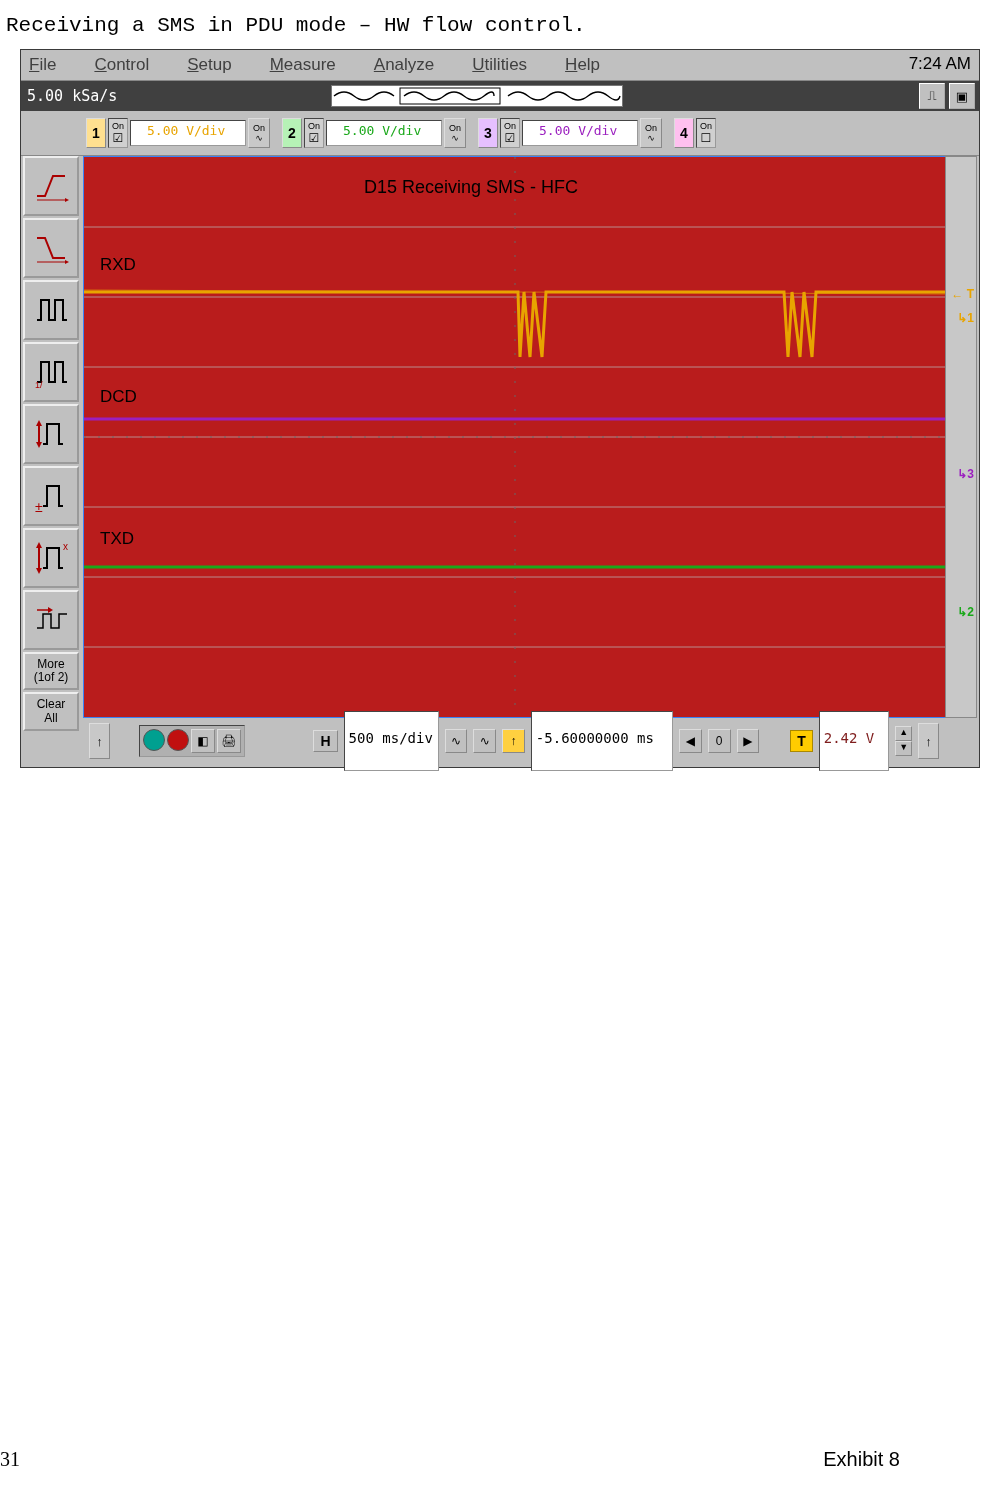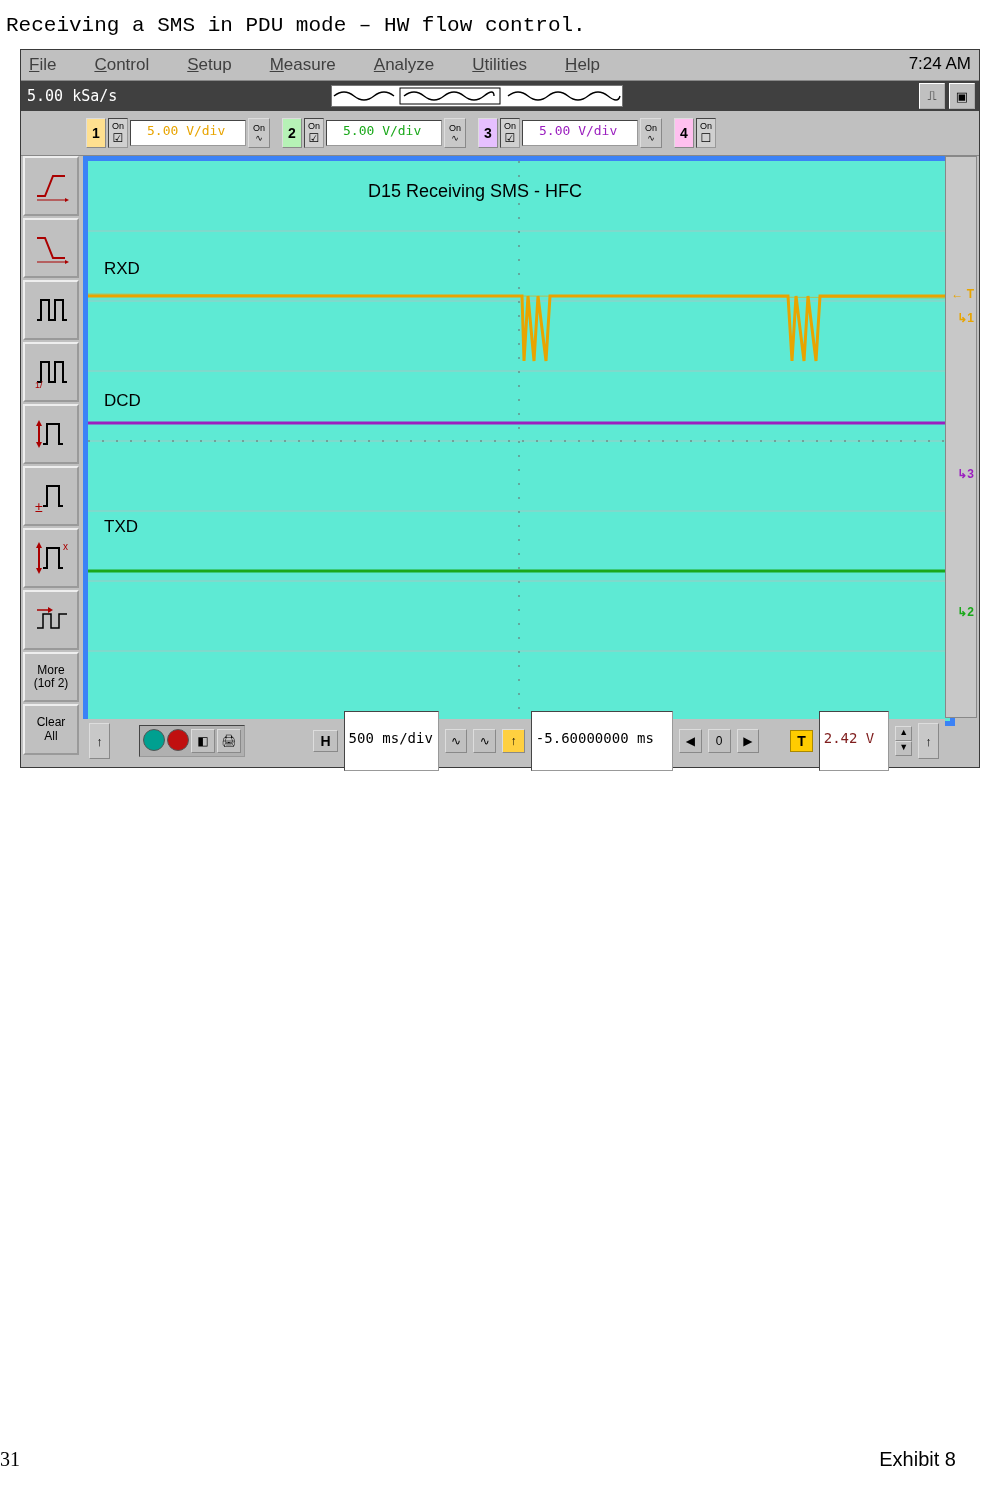--- a/index.html
+++ b/index.html
@@ -135,29 +135,29 @@
     background: #c0c0c0;
     border: 2px outset #eee;
     display: flex; align-items: center; justify-content: center;
   }
   .tool-text {
     width: 52px;
     background: #c0c0c0;
     border: 2px outset #eee;
     font-size: 12px;
     text-align: center;
-    padding: 10px 0;
+    padding: 4px 0;
     line-height: 1.1;
   }
   .waveform {
     position: absolute;
     left: 62px; top: 106px;
     width: 862px; height: 560px;
-    background: #5eead4;
-    border: 5px solid #3b82f6;
+    background: #b91c1c;
+    border: 1px solid #3b82f6;
   }
   .waveform svg { width: 100%; height: 100%; display: block; }
   .scope-title {
     position: absolute;
     left: 280px; top: 20px;
     font-size: 18px; font-family: Arial;
     color: #000;
   }
   .sig-label {
     position: absolute;
@@ -216,21 +216,21 @@
     position: absolute; right: 2px;
     font-size: 12px; font-weight: bold;
     width: 24px; text-align: right;
   }
   .footer {
     position: absolute;
     bottom: 24px;
     left: 0; right: 0;
     display: flex;
     justify-content: space-between;
-    padding: 0 44px 0 0;
+    padding: 0 100px 0 0;
     font-size: 20px;
   }
   .page-num {
     position: absolute;
     bottom: 24px;
     left: 0; width: 1000px;
     text-align: left;
     font-family: "Times New Roman", serif;
     font-size: 20px;
   }
@@ -403,21 +403,21 @@
 
         <line x1="0" y1="410" x2="862" y2="410" stroke="#1aa81a" stroke-width="3"></line>
 
         <g stroke="#e8a400" stroke-width="1" opacity="0.6">
           <path d="M0 133 L862 137"></path>
         </g>
       </svg>
       <div class="scope-title">D15 Receiving SMS - HFC</div>
       <div class="sig-label" style="left:16px; top:98px">RXD</div>
       <div class="sig-label" style="left:16px; top:230px">DCD</div>
-      <div class="sig-label" style="left:16px; top:356px">TXD</div>
+      <div class="sig-label" style="left:16px; top:372px">TXD</div>
     </div>
 
     <div class="right-markers">
       <span class="marker" style="top:130px; color:#e8a400">← T</span>
       <span class="marker" style="top:154px; color:#e8a400">↳<span>1</span></span>
       <span class="marker" style="top:310px; color:#9b1fbf">↳<span>3</span></span>
       <span class="marker" style="top:448px; color:#1aa81a">↳<span>2</span></span>
     </div>
 
     <div class="bottom-bar">

